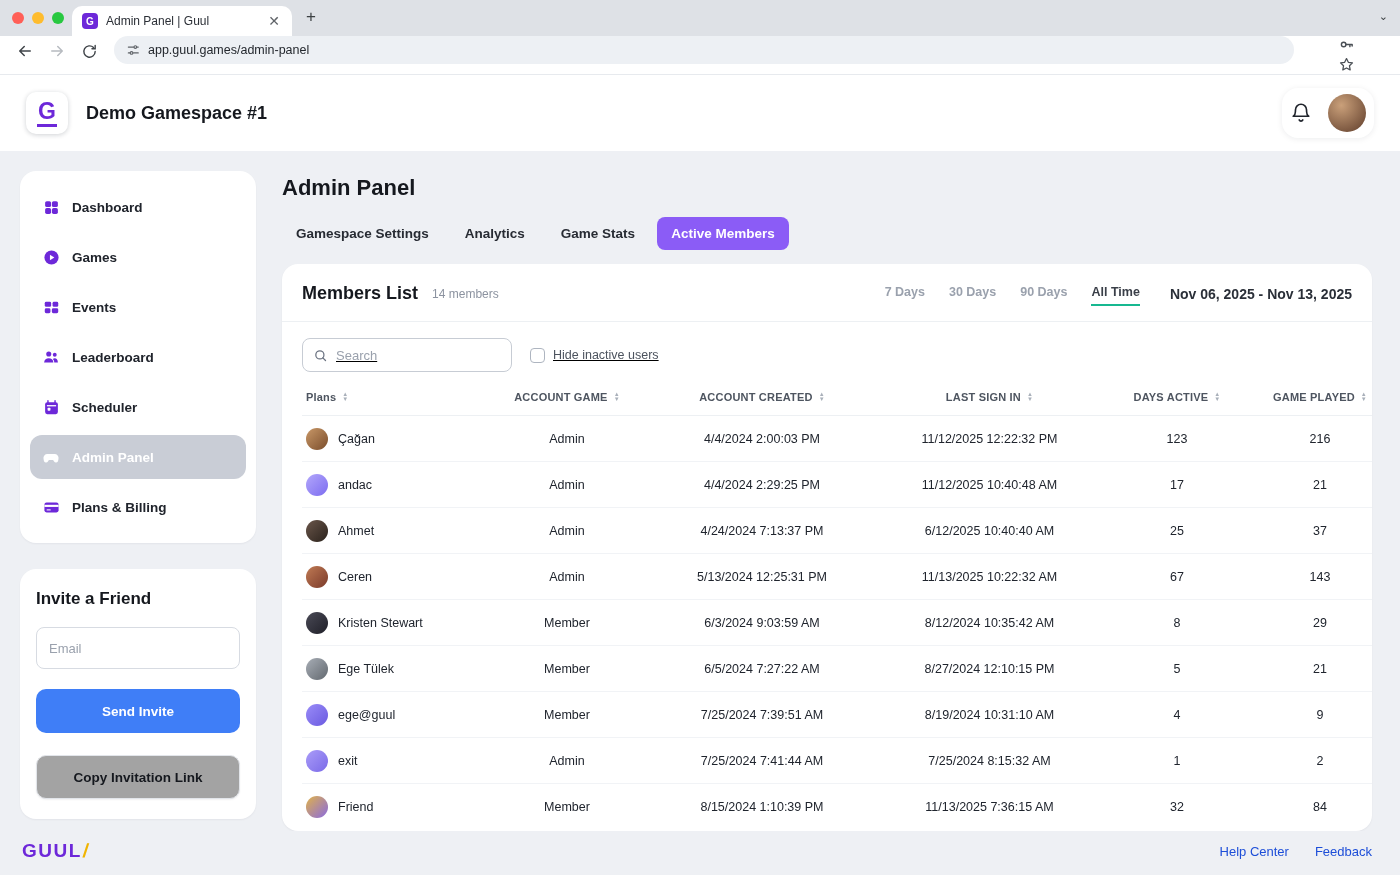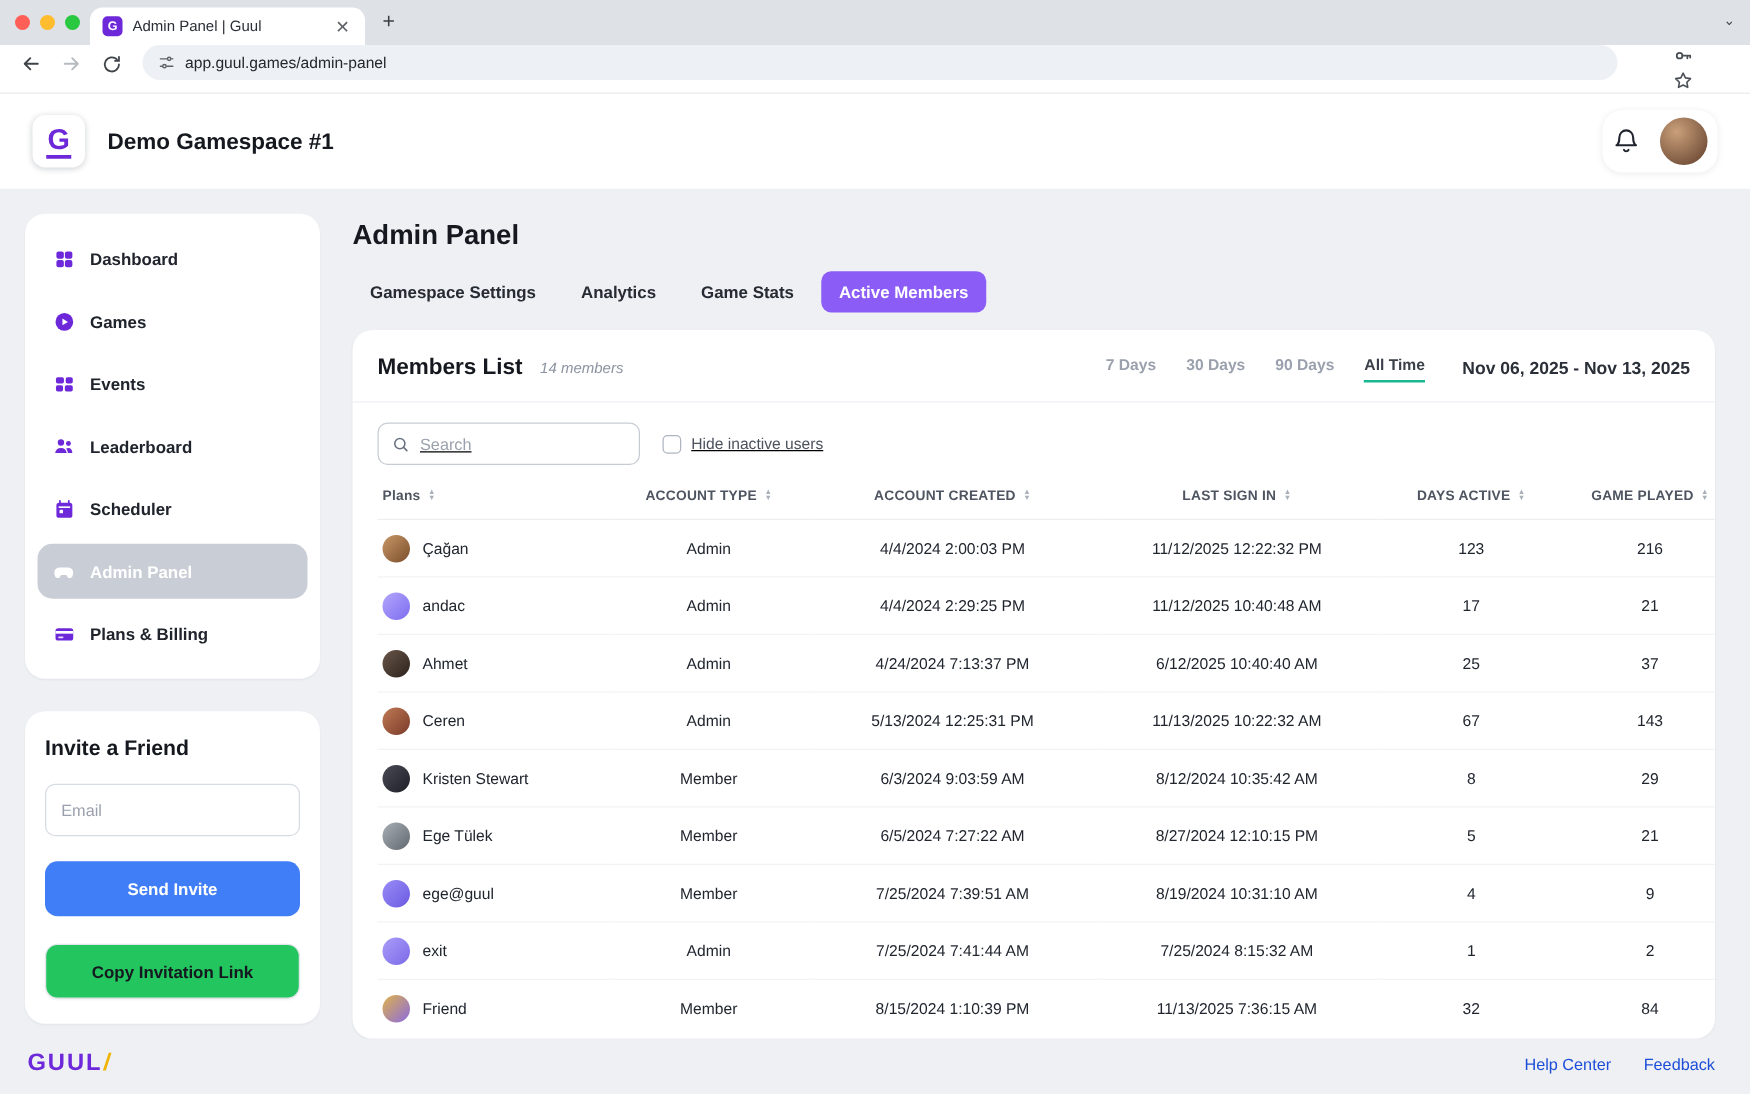--- a/index.html
+++ b/index.html
@@ -48,33 +48,33 @@
   .nav-item:last-child { margin-bottom:0; }
   .nav-icon { width:18px; height:18px; display:flex; align-items:center; justify-content:center; color:#6d28d9; flex:none; }
   .nav-item.active { background:#c9cdd6; color:#fff; }
   .nav-item.active .nav-icon { color:#fff; }
 
   .invite-card { margin-top:26px; background:#fff; border-radius:16px; padding:20px 16px; box-shadow:0 1px 2px rgba(16,24,40,.05); }
   .invite-title { font-size:17px; font-weight:800; color:#15181e; margin-bottom:18px; }
   .invite-input { width:100%; height:42px; border:1px solid #d7dbe2; border-radius:8px; padding:0 12px; font-size:13px; color:#333; outline:none; }
   .invite-input::placeholder { color:#9aa1ad; }
   .btn-send { margin-top:20px; width:100%; height:44px; background:#3f7ef7; color:#fff; font-weight:700; font-size:13.5px; border:none; border-radius:10px; cursor:pointer; font-family:inherit; }
-  .btn-copy { margin-top:22px; width:100%; height:44px; background:#22c55e; color:#15181e; font-weight:700; font-size:13.5px; border:1px solid #e2e5ea; border-radius:10px; box-shadow:0 1px 2px rgba(16,24,40,.06); cursor:pointer; font-family:inherit; }
+  .btn-copy { margin-top:22px; width:100%; height:44px; background:#a3a3a3; color:#15181e; font-weight:700; font-size:13.5px; border:1px solid #e2e5ea; border-radius:10px; box-shadow:0 1px 2px rgba(16,24,40,.06); cursor:pointer; font-family:inherit; }
 
   
   .content-col { flex:1; min-width:0; display:flex; flex-direction:column; }
   .page-title { font-size:22px; font-weight:800; color:#15181e; margin:4px 0 16px; }
   .page-tabs { display:flex; align-items:center; gap:8px; margin-bottom:14px; }
   .page-tab { background:none; border:none; font-size:13.5px; font-weight:700; color:#272b33; padding:9px 14px; border-radius:8px; cursor:pointer; font-family:inherit; }
   .page-tab.active { background:#8b5cf6; color:#fff; }
 
   .members-card { background:#fff; border-radius:16px; flex:1; display:flex; flex-direction:column; overflow:hidden; box-shadow:0 1px 2px rgba(16,24,40,.05); }
   .card-header { display:flex; align-items:center; padding:17px 20px 15px; border-bottom:1px solid #edf0f3; flex:none; }
   .members-title { font-size:18px; font-weight:800; color:#15181e; }
-  .members-count { font-size:12px; color:#8c93a0; margin-left:14px;font-style:italic; }
+  .members-count { font-size:12px; color:#8c93a0; margin-left:14px; }
   .time-filters { margin-left:auto; display:flex; gap:24px; align-items:center; }
   .time-filter { font-size:12.5px; color:#9aa1ad; font-weight:600; cursor:pointer; padding:4px 0 5px; border-bottom:2px solid transparent; }
   .time-filter.active { color:#3a3f48; border-bottom-color:#17b890; }
   .date-range { margin-left:30px; font-size:14px; font-weight:600; color:#2a2f38; }
 
   .controls-row { display:flex; align-items:center; gap:18px; padding:16px 20px 8px; flex:none;text-decoration:underline; }
   .search-box { width:210px; height:34px; border:1.5px solid #c7ccd4; border-radius:8px; display:flex; align-items:center; gap:8px; padding:0 10px; background:#fff; }
   .search-input { border:none; outline:none; flex:1; font-size:13px; color:#333; background:transparent; font-family:inherit; min-width:0; }
   .search-input::placeholder { color:#9aa1ad; }
   .hide-inactive { display:flex; align-items:center; gap:8px; cursor:pointer; }
@@ -330,21 +330,21 @@
               <thead>
                   <tr>
                     <th><span class="th-inner">
                         <span>Plans</span>
                         <span class="sort-icon">
                           <i>▲</i>
                           <i>▼</i>
                         </span>
                       </span></th>
                     <th><span class="th-inner">
-                        <span>ACCOUNT TYPE</span>
+                        <span>ACCOUNT GAME</span>
                         <span class="sort-icon">
                           <i>▲</i>
                           <i>▼</i>
                         </span>
                       </span></th>
                     <th><span class="th-inner">
                         <span>ACCOUNT CREATED</span>
                         <span class="sort-icon">
                           <i>▲</i>
                           <i>▼</i>

